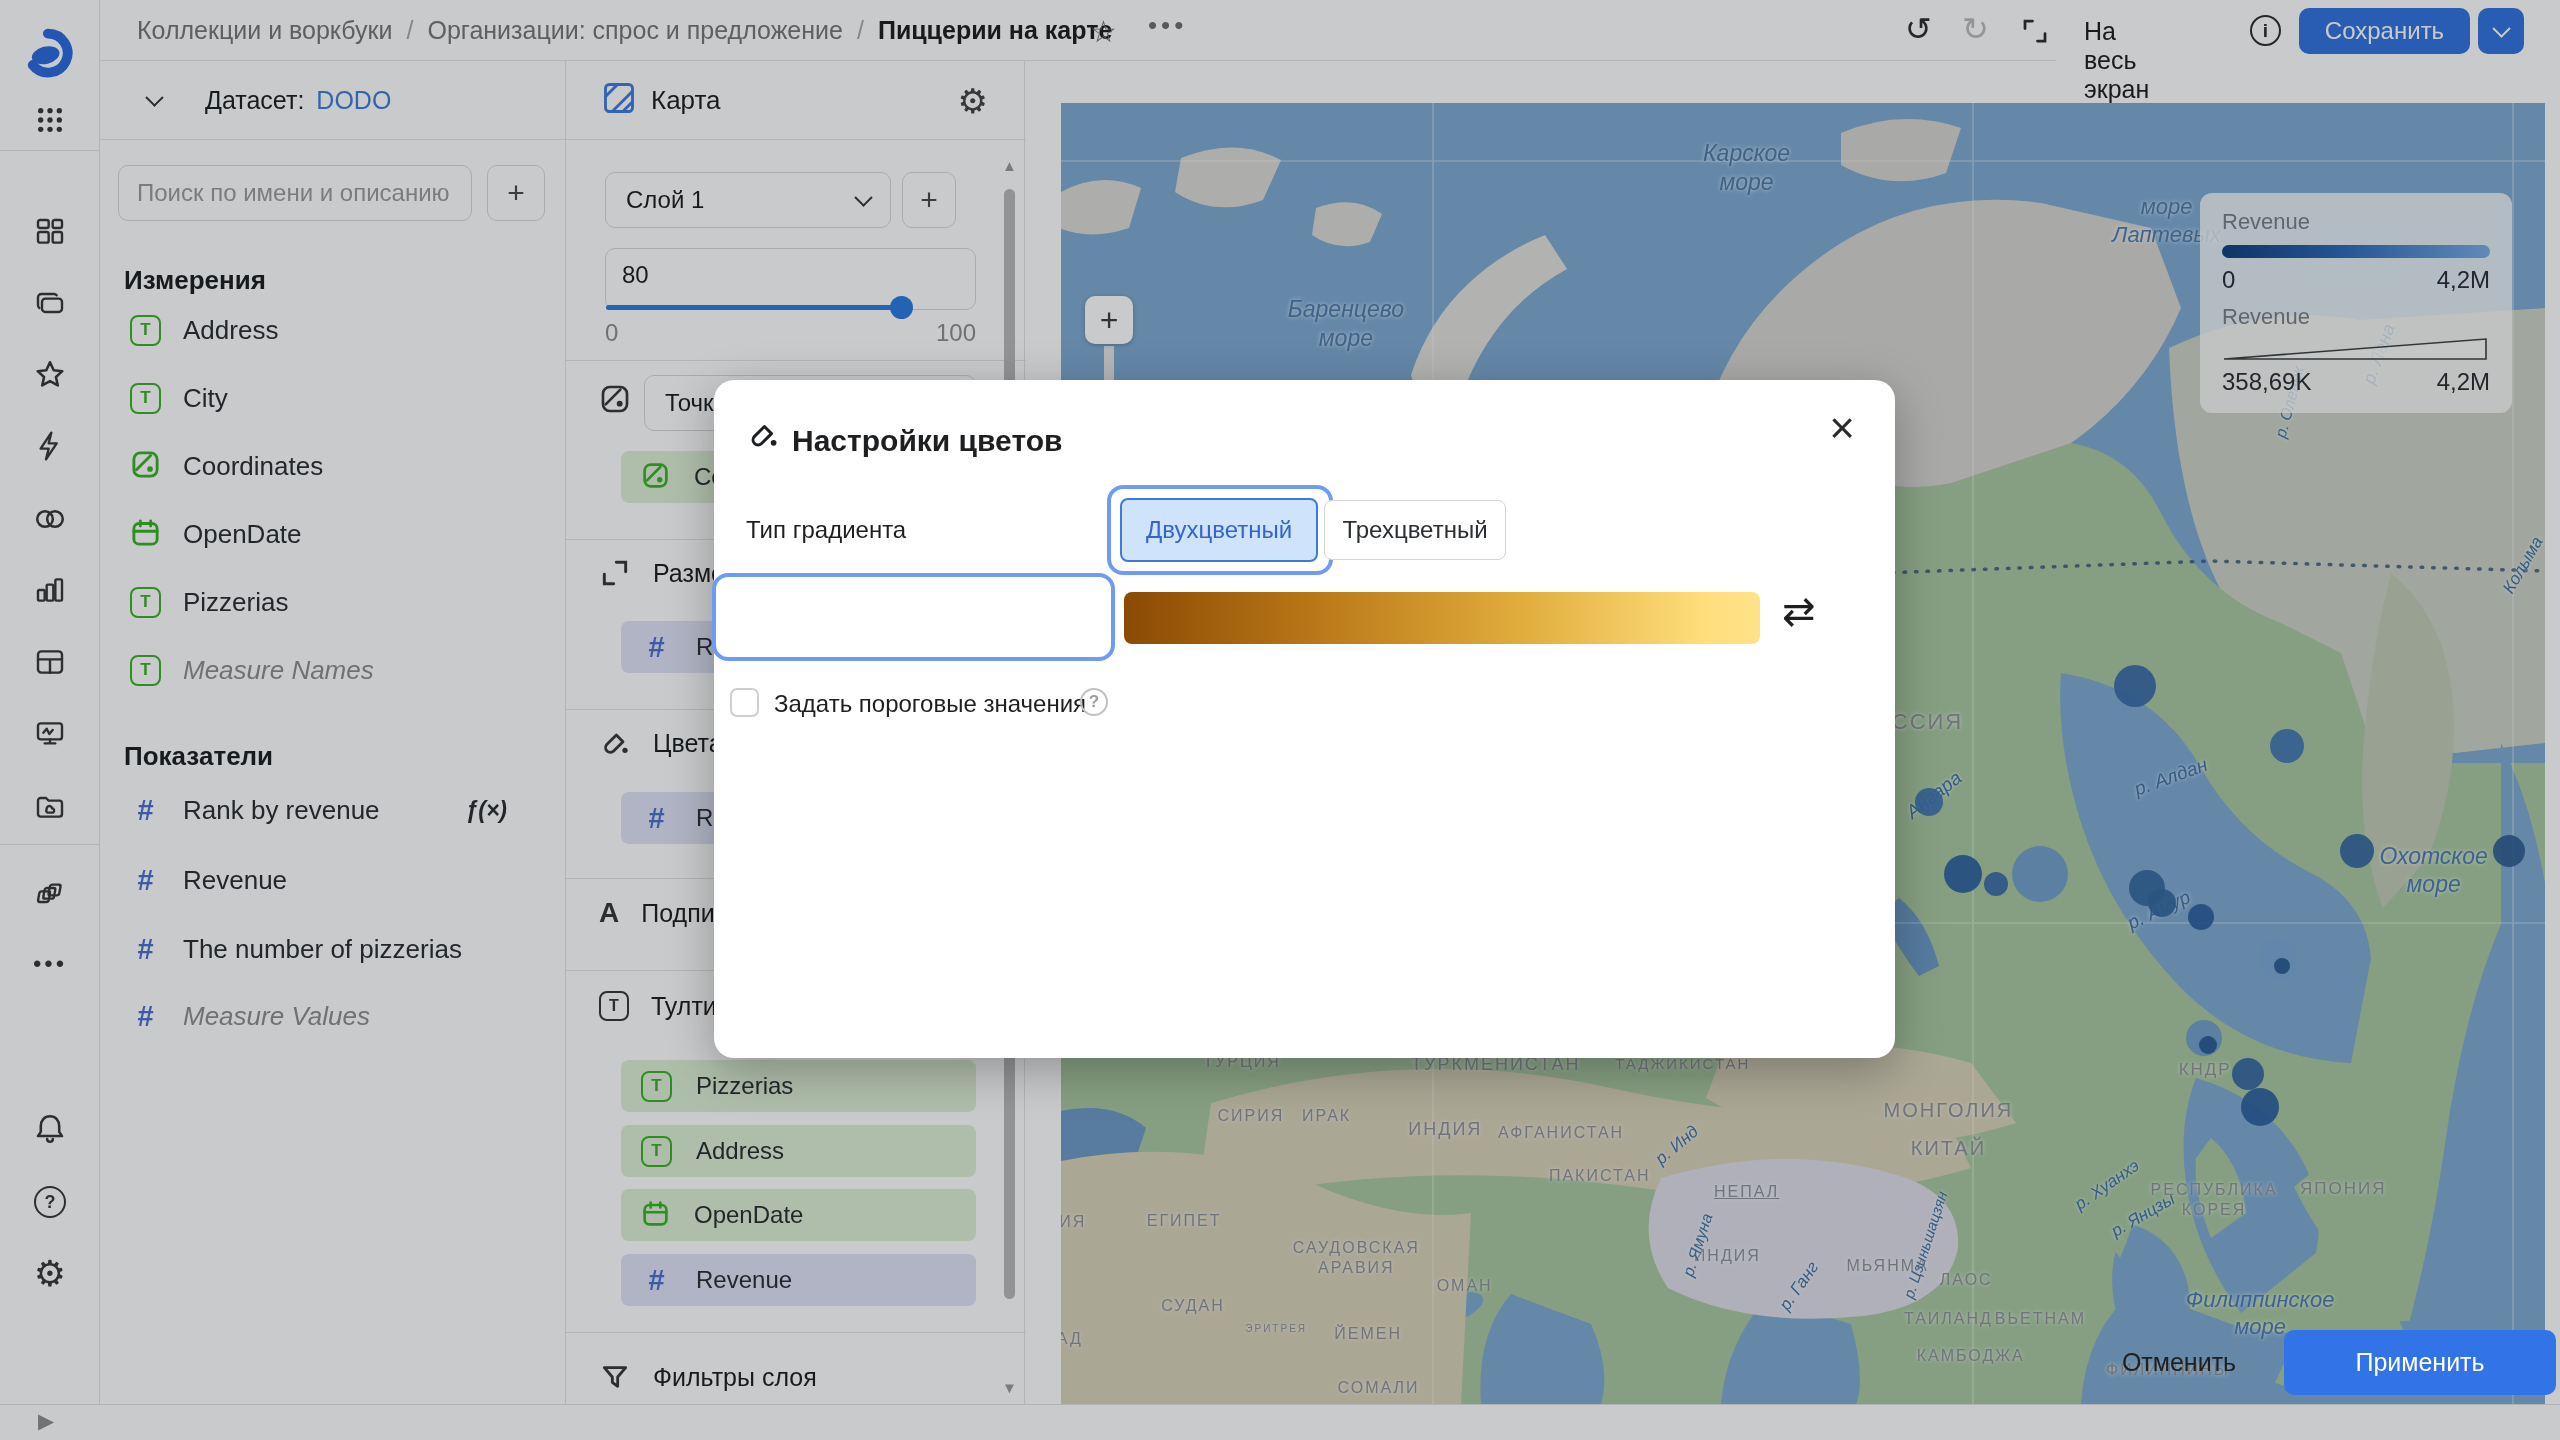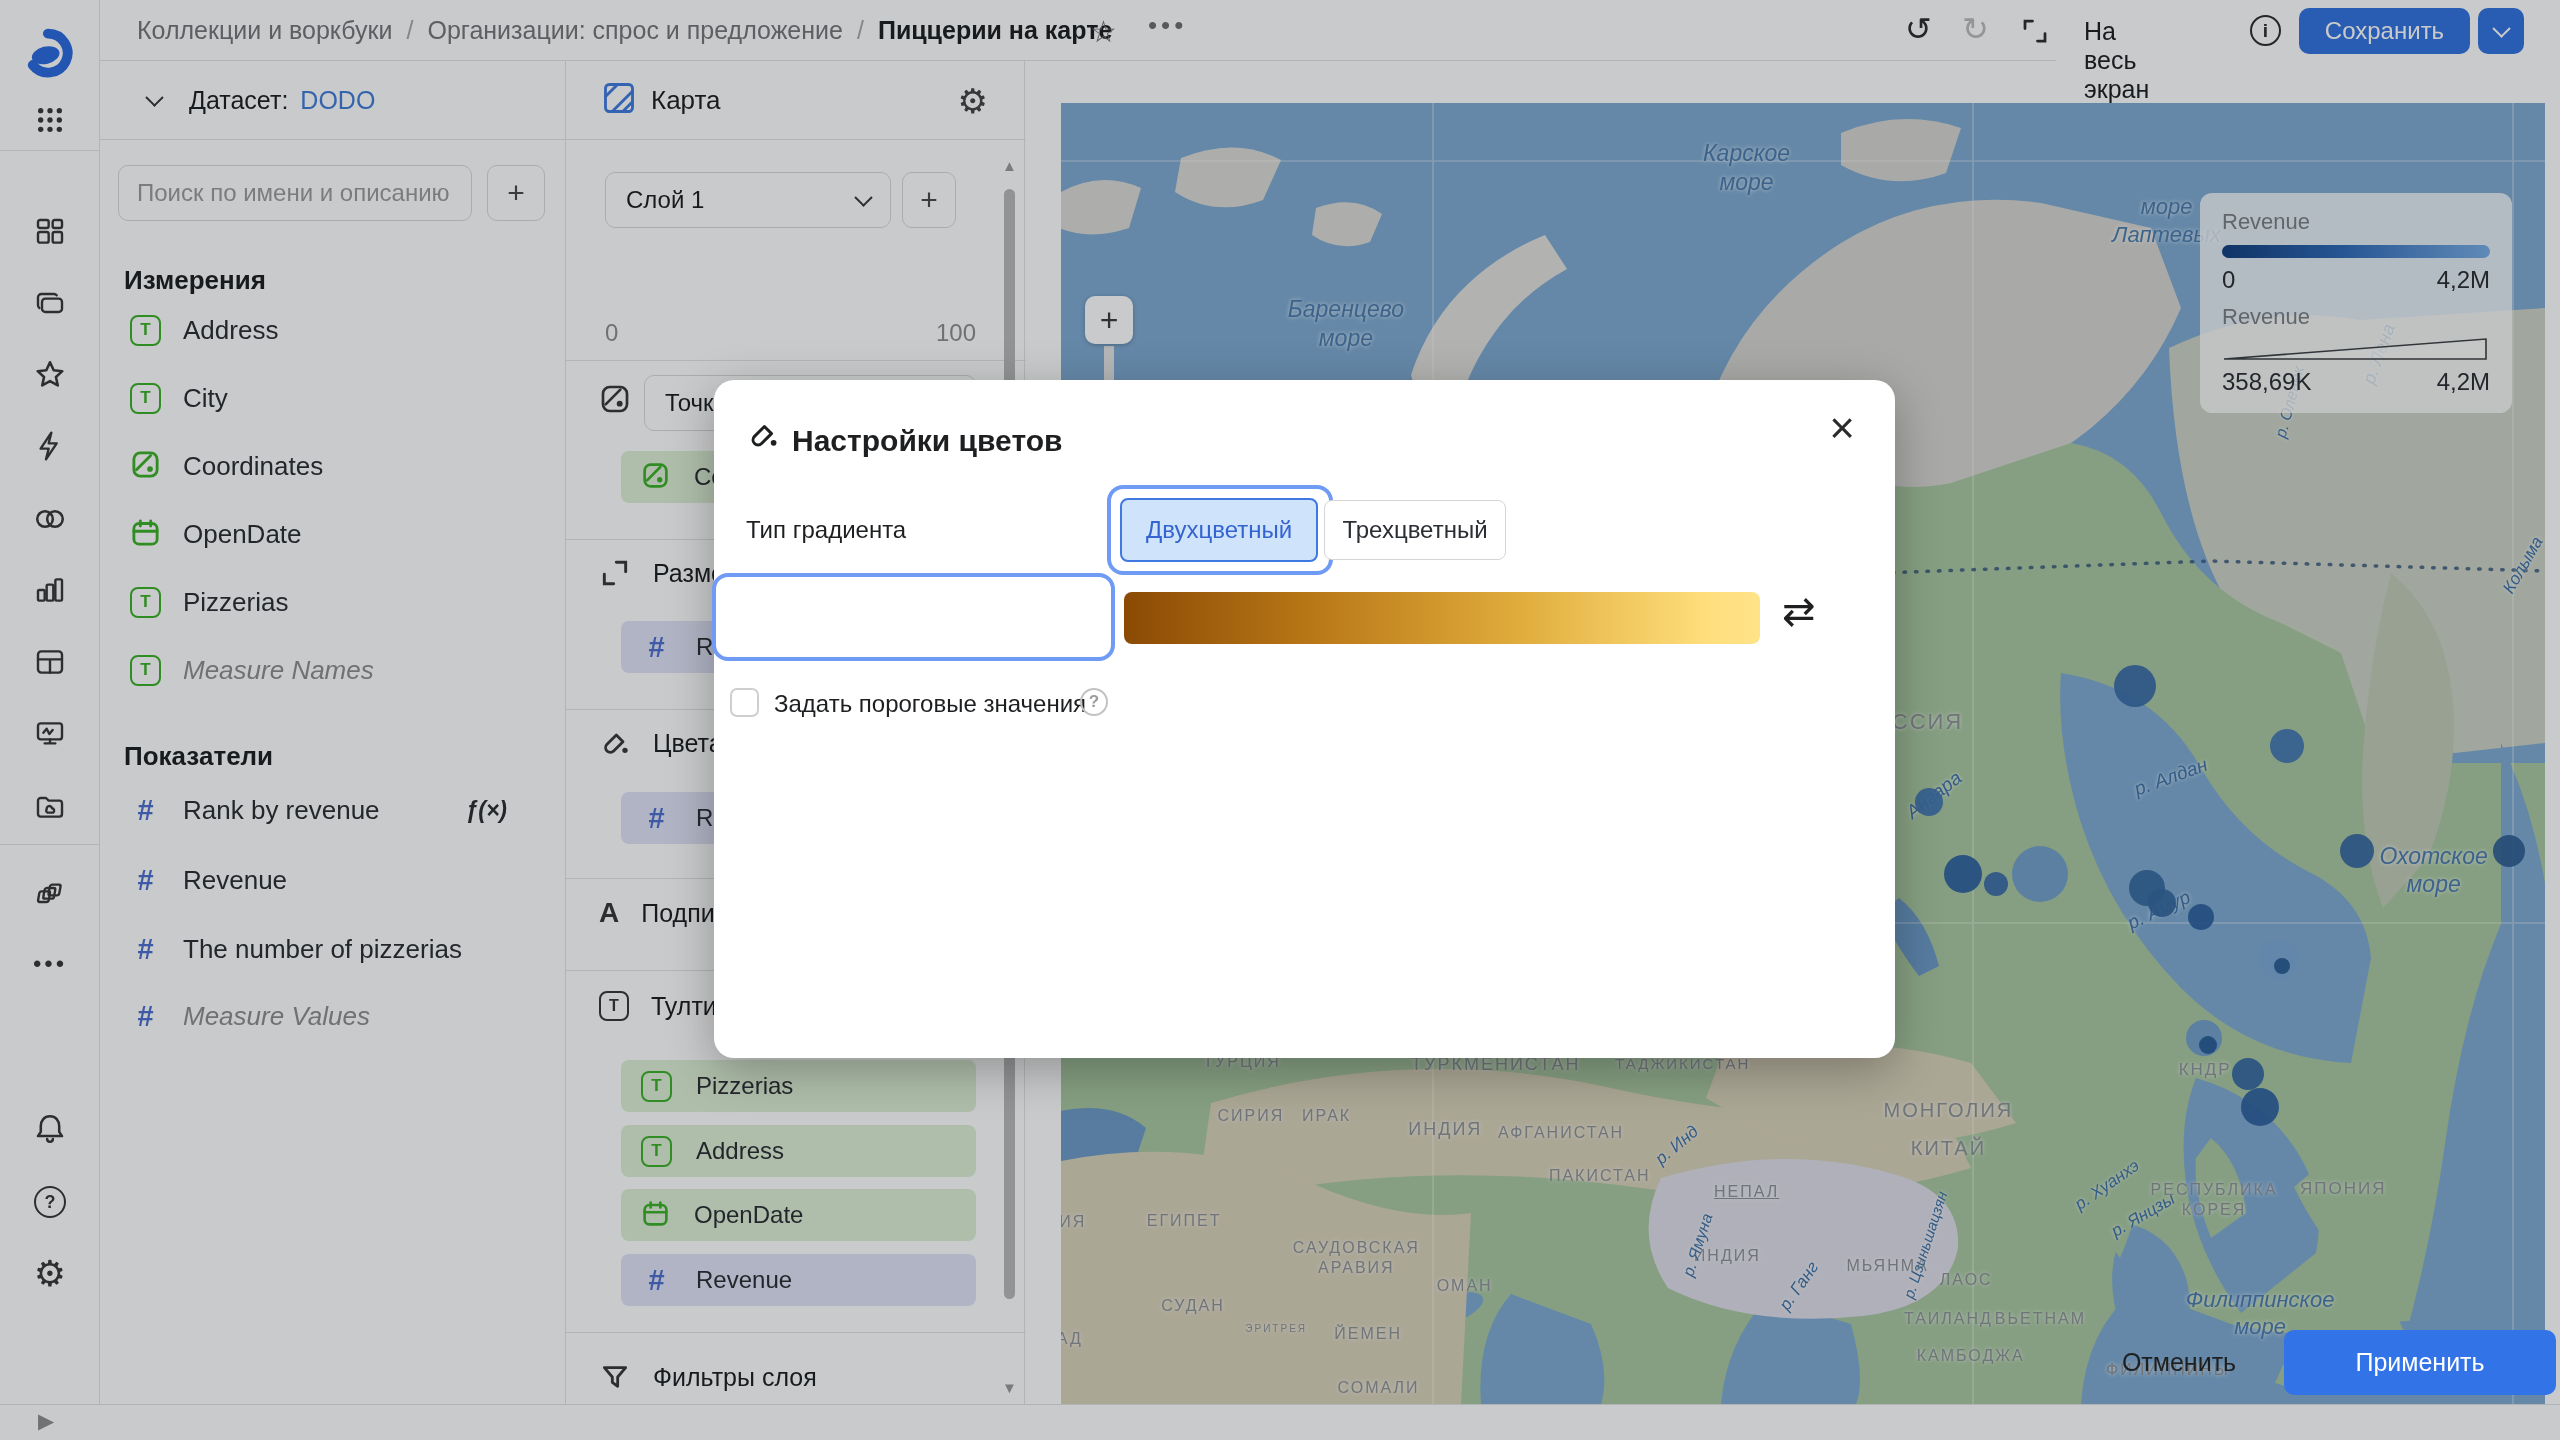--- a/index.html
+++ b/index.html
@@ -28,21 +28,21 @@
 .rail svg{stroke:#383838;fill:none;stroke-width:1.8;stroke-linecap:round;stroke-linejoin:round}
 .rail-div{position:absolute;left:0;width:100px;border-top:1px solid #e3e3e3}
 .glyph{font-size:30px;color:#383838;line-height:1}
 
 .bottom-strip{position:absolute;left:0;top:1404px;width:2560px;height:36px;background:#fff;border-top:1px solid #e0e0e0;z-index:10}
 .play{position:absolute;left:38px;top:4px;font-size:21px;color:#8f8f8f}
 
 .ds-panel{position:absolute;left:100px;top:61px;width:465px;height:1343px;background:#fff;z-index:5}
 .ds-head{position:absolute;left:0;top:0;width:465px;height:79px;border-bottom:1px solid #e3e3e3;display:flex;align-items:center}
 .ds-head .chev{margin-left:48px}
-.ds-title{font-size:25px;color:#1d1f21;margin-left:28px}
+.ds-title{font-size:25px;color:#1d1f21;margin-left:44px}
 .ds-name{font-size:25px;color:#3f7dd8;margin-left:12px;cursor:pointer}
 .search-input{position:absolute;left:18px;top:104px;width:354px;height:56px;border:1px solid #d9d9d9;border-radius:10px;font-size:24px;padding:0 18px;color:#1d1f21;outline:none}
 .search-input::placeholder{color:#9b9b9b}
 .btn-plus{position:absolute;border:1px solid #d9d9d9;border-radius:10px;background:#fff;font-size:30px;color:#4a4a4a;cursor:pointer;display:flex;align-items:center;justify-content:center}
 .sec-title{position:absolute;left:24px;font-size:26px;font-weight:700;color:#1d1f21}
 .field-row{position:absolute;left:0;width:465px;height:56px;display:flex;align-items:center;cursor:pointer}
 .field-row .f-label{font-size:26px;color:#2b2e33;margin-left:22px}
 .field-row .f-label.ghost{color:#8d8d8d;font-style:italic}
 .icon-T{width:31px;height:31px;border:2.4px solid #3cb128;border-radius:8px;color:#3cb128;font-weight:700;font-size:17px;display:flex;align-items:center;justify-content:center;margin-left:30px;flex:none}
 .icon-hash{width:31px;margin-left:30px;font-size:29px;font-weight:700;color:#4d6fd0;text-align:center;flex:none}
@@ -328,20 +328,25 @@
       <span class="cp-title">Карта</span>
       <span class="cp-gear">⚙</span>
     </div>
 
     <div class="select" style="position:absolute;left:39px;top:111px;width:286px;height:56px">
       <span class="sel-label">Слой 1</span>
       <span class="chev"></span>
     </div>
     <button class="btn-plus" style="left:336px;top:111px;width:54px;height:56px">+</button>
 
+    <div class="opacity-box">
+      <span class="val">80</span>
+      <div class="op-track"></div>
+      <div class="op-handle"></div>
+    </div>
     <div class="op-scale">
       <span>0</span>
         <span>100</span>
     </div>
 
     <div class="cp-div" style="top:299px"></div>
 
     <div class="cp-sec-row" style="top:322px">
       <svg width="32" height="32" viewBox="0 0 24 24" fill="none" stroke="#383838" stroke-width="2" stroke-linecap="round">
           <rect x="3" y="3" width="18" height="18" rx="5"></rect>

